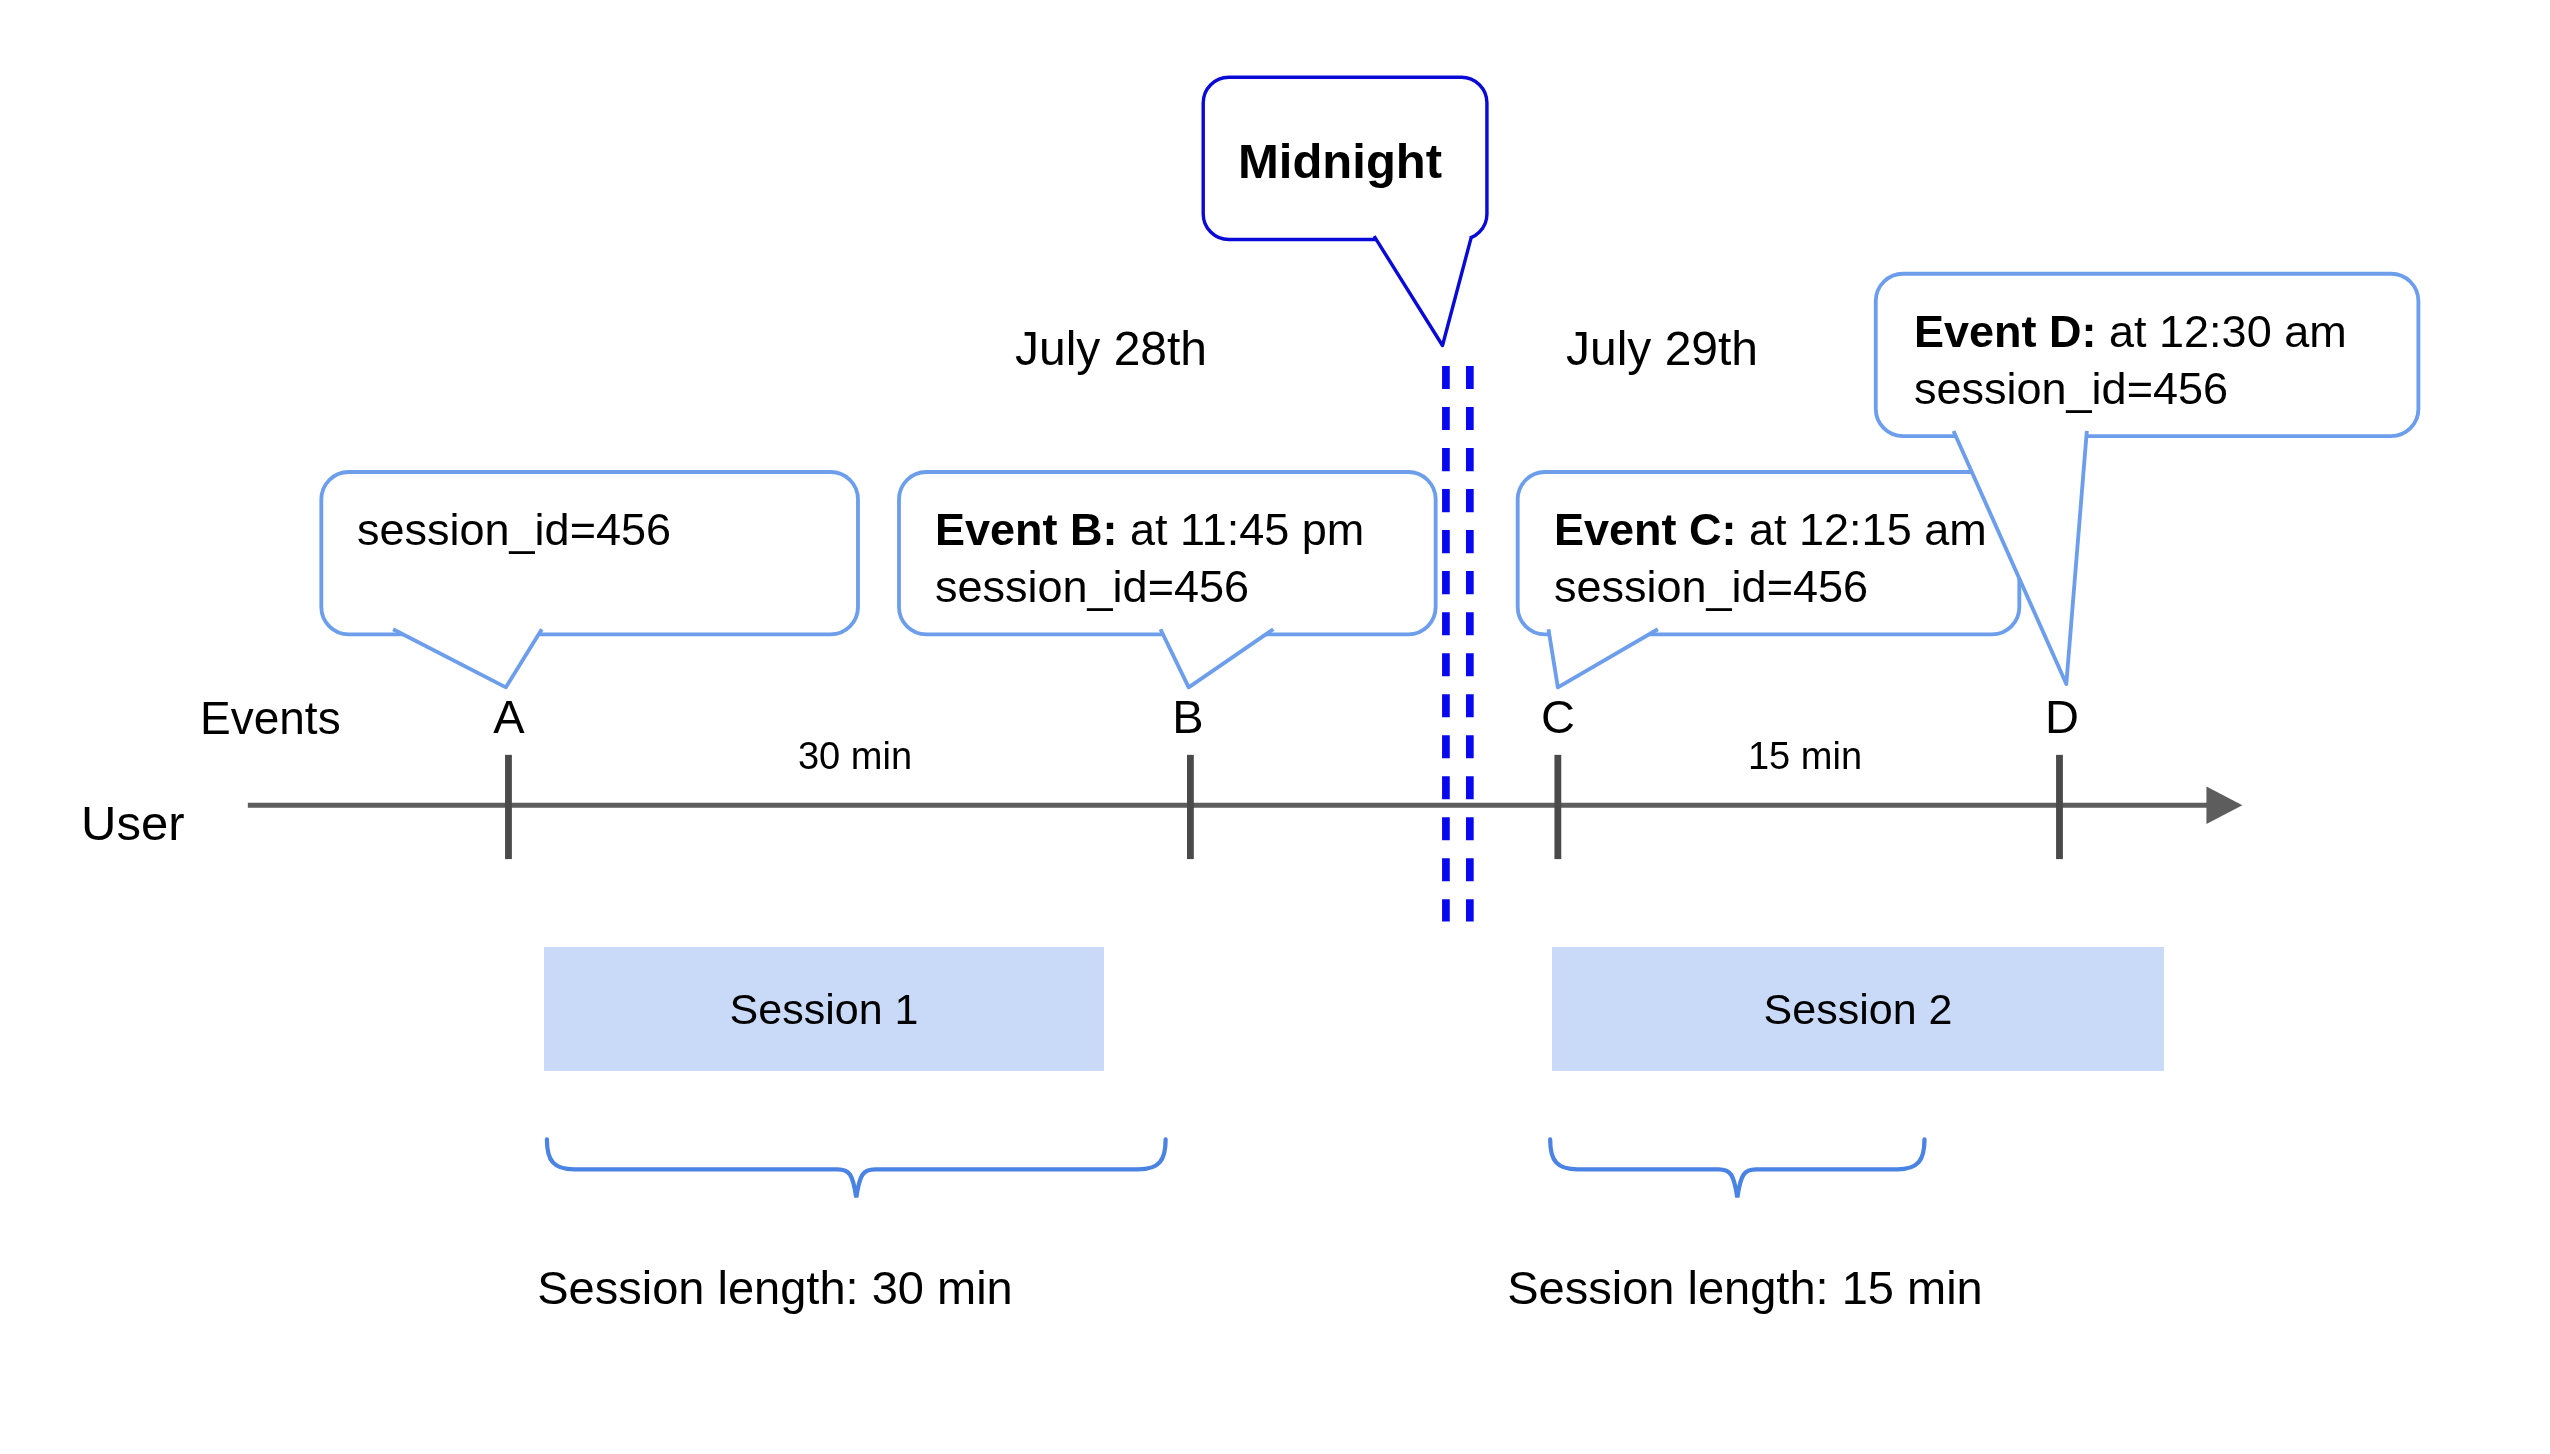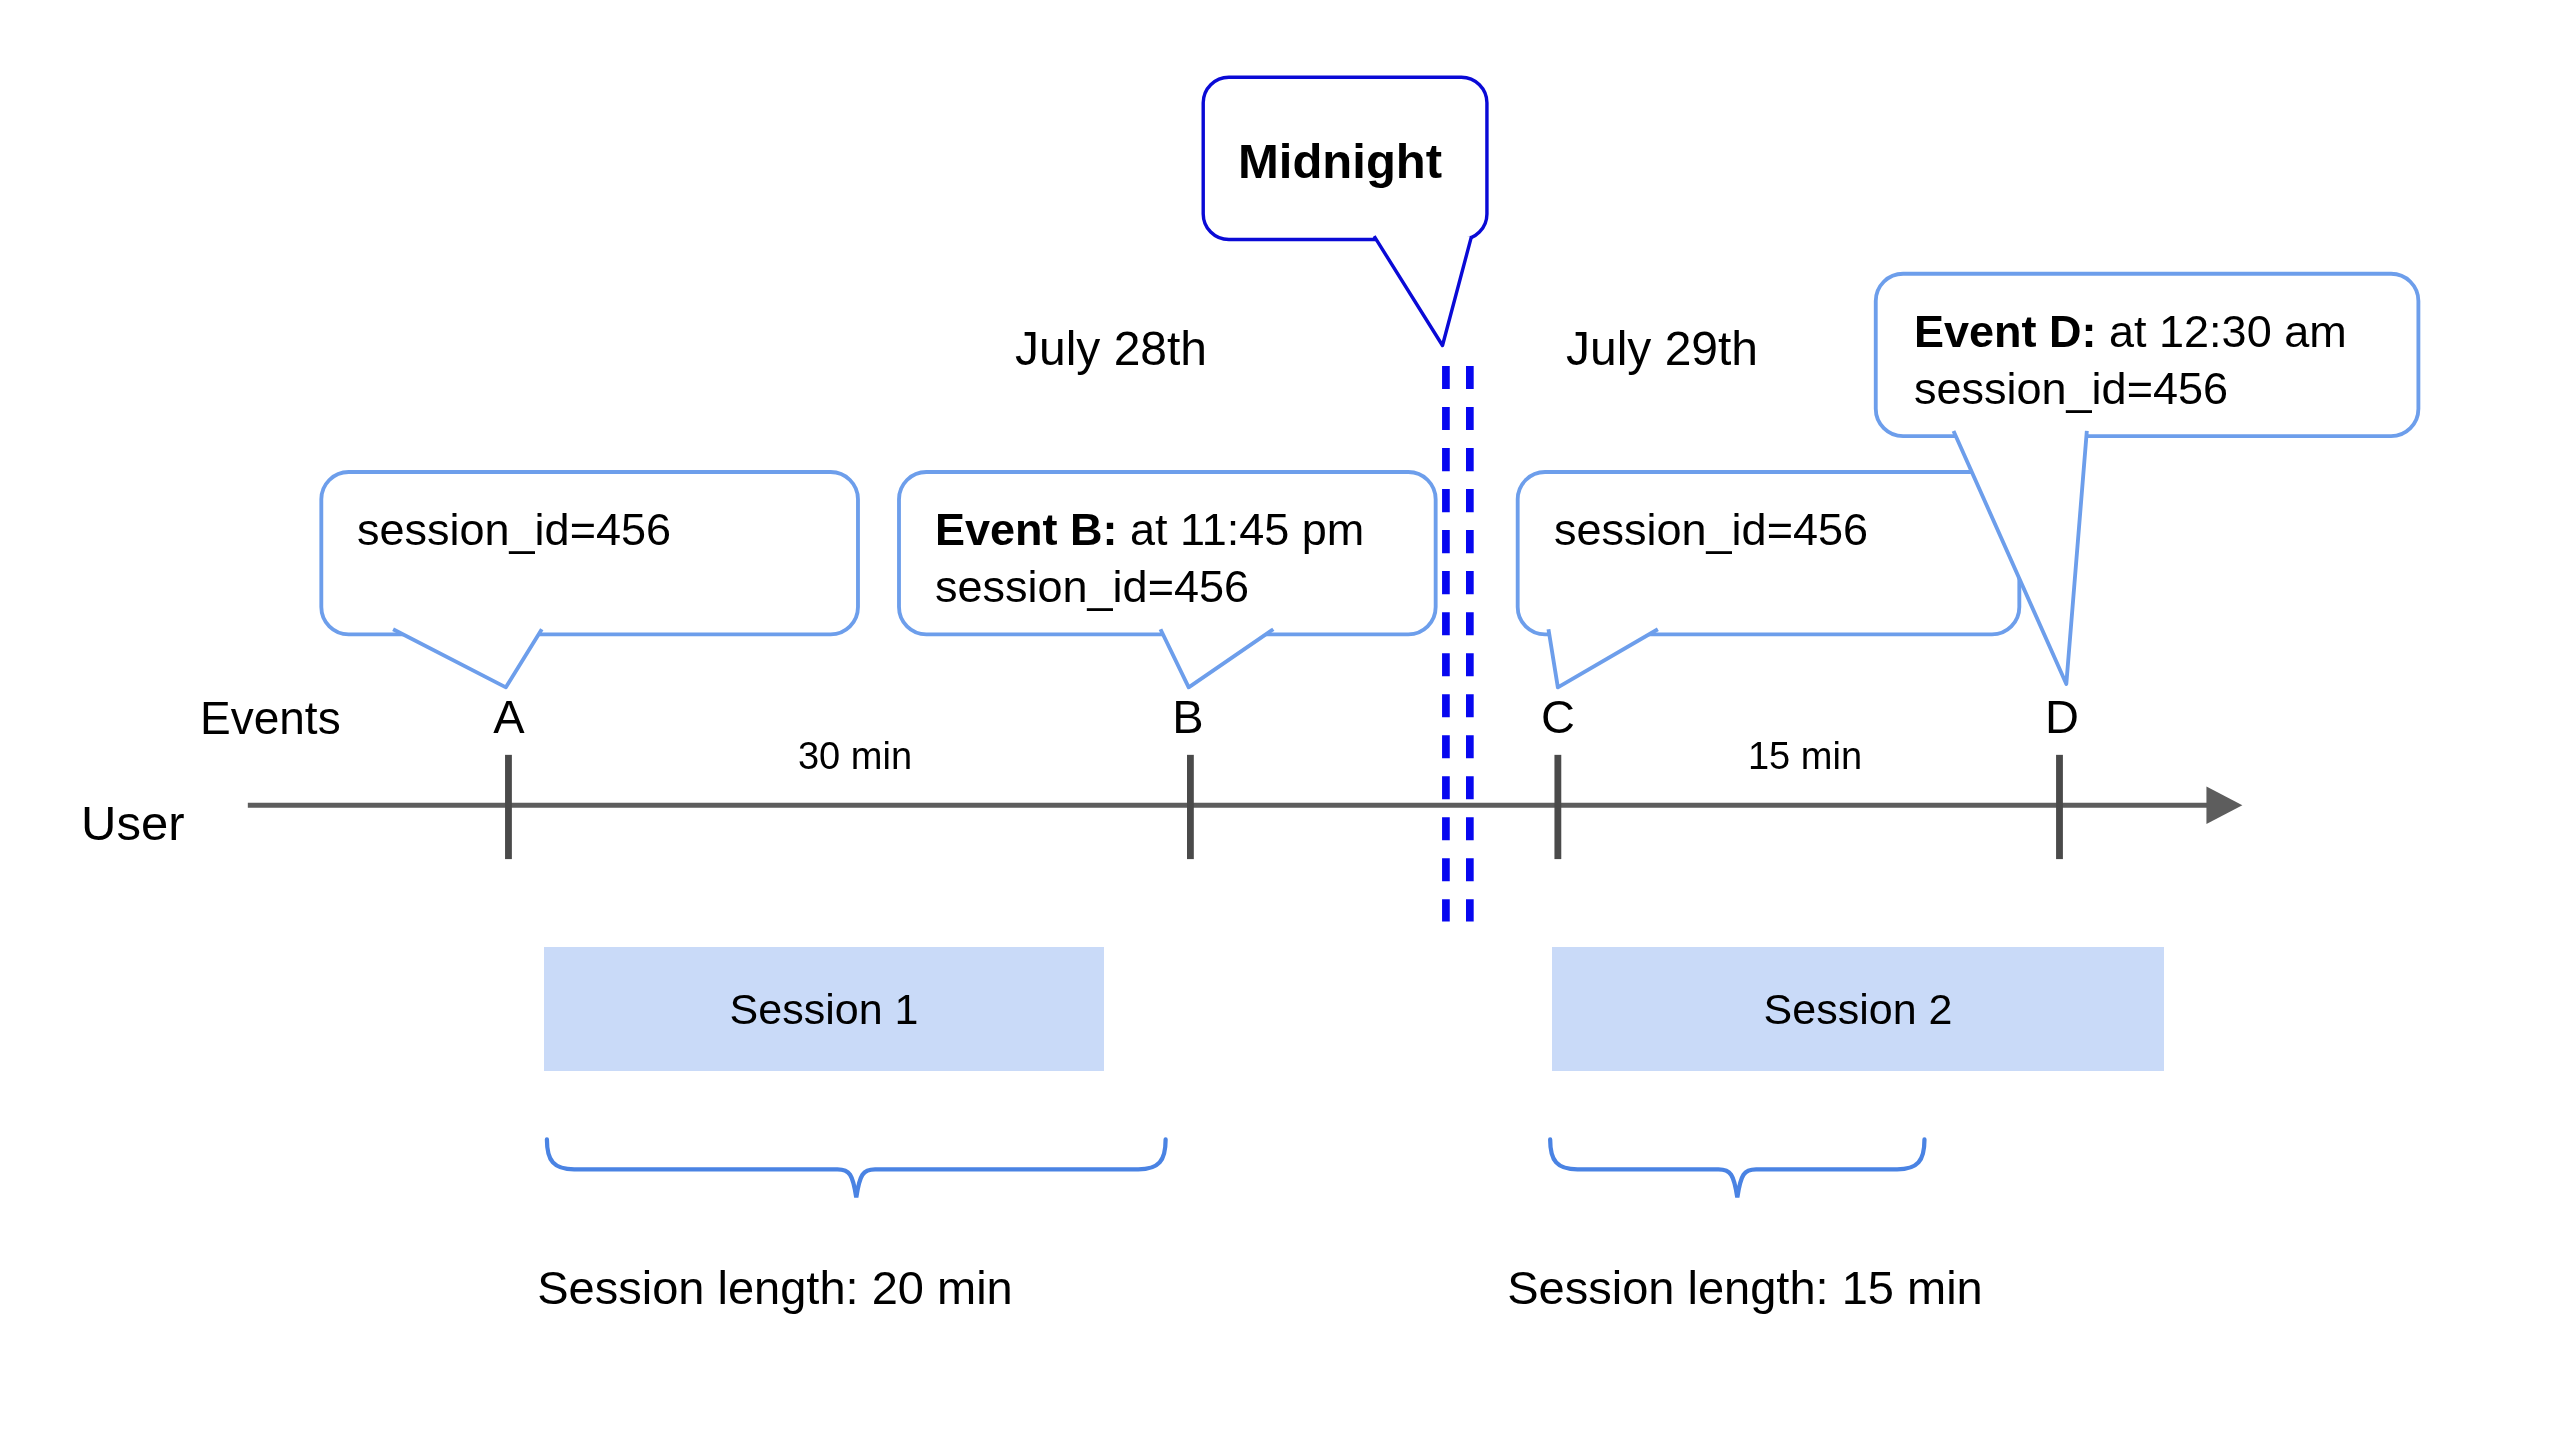--- a/index.html
+++ b/index.html
@@ -70,29 +70,30 @@
 <div class="abs txt ctr interval-label" style="left:1805px;top:735px;">15 min</div>
 
 <div class="abs txt callout-text" style="left:357px;top:501px;">
   <div>session_id=456</div>
 </div>
 <div class="abs txt callout-text" style="left:935px;top:501px;">
   <div><b>Event B:</b><span> at 11:45 pm</span></div>
   <div>session_id=456</div>
 </div>
 <div class="abs txt callout-text" style="left:1554px;top:501px;">
+  <div><b>Event C:</b><span> at 12:15 am</span></div>
   <div>session_id=456</div>
 </div>
 <div class="abs txt callout-text" style="left:1914px;top:303px;">
   <div><b>Event D:</b><span> at 12:30 am</span></div>
   <div>session_id=456</div>
 </div>
 
 <div class="abs session-box" style="left:544px;top:947px;width:560px;height:124px;">
   <span>Session 1</span>
 </div>
 <div class="abs session-box" style="left:1552px;top:947px;width:612px;height:124px;">
   <span>Session 2</span>
 </div>
 
-<div class="abs txt ctr session-length" style="left:775px;top:1260px;">Session length: 20 min</div>
+<div class="abs txt ctr session-length" style="left:775px;top:1260px;">Session length: 30 min</div>
 <div class="abs txt ctr session-length" style="left:1745px;top:1260px;">Session length: 15 min</div>
 
 
 </body></html>

